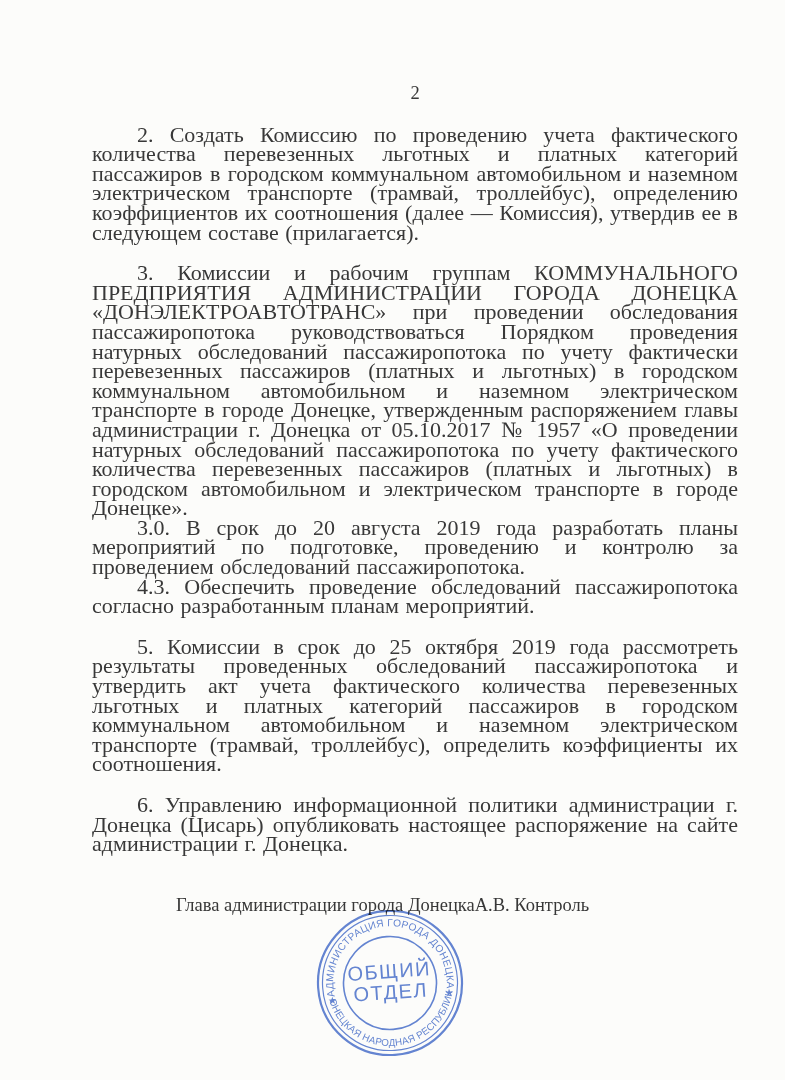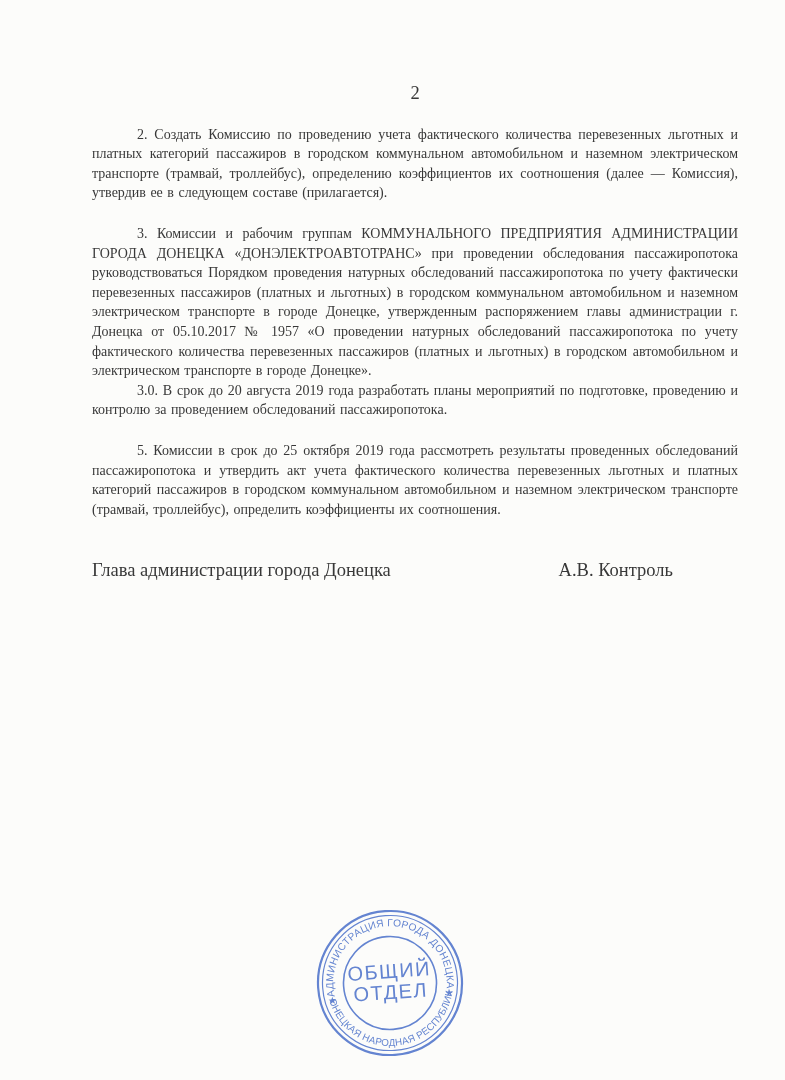--- a/index.html
+++ b/index.html
@@ -22,34 +22,34 @@
     top: 84px;
     width: 646px;
   }
   .page-number {
     text-align: center;
     font-size: 18.5px;
     line-height: 19.6px;
     margin: 0 0 7px 0;
   }
   .para {
-    font-size: 14px;
+    font-size: 22px;
     line-height: 19.6px;
     text-align: justify;
     text-align-last: left;
     text-indent: 45px;
     margin: 21px 0 0 0;
     word-spacing: 1px;
   }
   .para.sub {
     margin-top: 0;
   }
   .signature-row {
     display: flex;
-    justify-content: space-between;
+    justify-content: center;
     margin-top: 42px;
     padding-right: 65px;
     font-size: 18.5px;
     line-height: 19.6px;
   }
   .stamp {
     position: absolute;
     left: 310px;
     top: 903px;
     width: 160px;
@@ -70,23 +70,25 @@
 <div class="page">
 
   <div class="content">
     <div class="page-number">2</div>
 
     <p class="para">2. Создать Комиссию по проведению учета фактического количества перевезенных льготных и платных категорий пассажиров в городском коммунальном автомобильном и наземном электрическом транспорте (трамвай, троллейбус), определению коэффициентов их соотношения (далее — Комиссия), утвердив ее в следующем составе (прилагается).</p>
 
     <p class="para">3. Комиссии и рабочим группам КОММУНАЛЬНОГО ПРЕДПРИЯТИЯ АДМИНИСТРАЦИИ ГОРОДА ДОНЕЦКА «ДОНЭЛЕКТРОАВТОТРАНС» при проведении обследования пассажиропотока руководствоваться Порядком проведения натурных обследований пассажиропотока по учету фактически перевезенных пассажиров (платных и льготных) в городском коммунальном автомобильном и наземном электрическом транспорте в городе Донецке, утвержденным распоряжением главы администрации г. Донецка от 05.10.2017 № 1957 «О проведении натурных обследований пассажиропотока по учету фактического количества перевезенных пассажиров (платных и льготных) в городском автомобильном и электрическом транспорте в городе Донецке».</p>
 
     <p class="para sub">3.0. В срок до 20 августа 2019 года разработать планы мероприятий по подготовке, проведению и контролю за проведением обследований пассажиропотока.</p>
+    <p class="para sub">4.3. Обеспечить проведение обследований пассажиропотока согласно разработанным планам мероприятий.</p>
 
     <p class="para">5. Комиссии в срок до 25 октября 2019 года рассмотреть результаты проведенных обследований пассажиропотока и утвердить акт учета фактического количества перевезенных льготных и платных категорий пассажиров в городском коммунальном автомобильном и наземном электрическом транспорте (трамвай, троллейбус), определить коэффициенты их соотношения.</p>
 
+    <p class="para">6. Управлению информационной политики администрации г. Донецка (Цисарь) опубликовать настоящее распоряжение на сайте администрации г. Донецка.</p>
 
 
     <div class="signature-row">
       <span>Глава администрации города Донецка</span>
       <span>А.В. Контроль</span>
     </div>
   </div>
 
   <div class="stamp">
     <svg width="160" height="160" viewBox="-80 -80 160 160">

